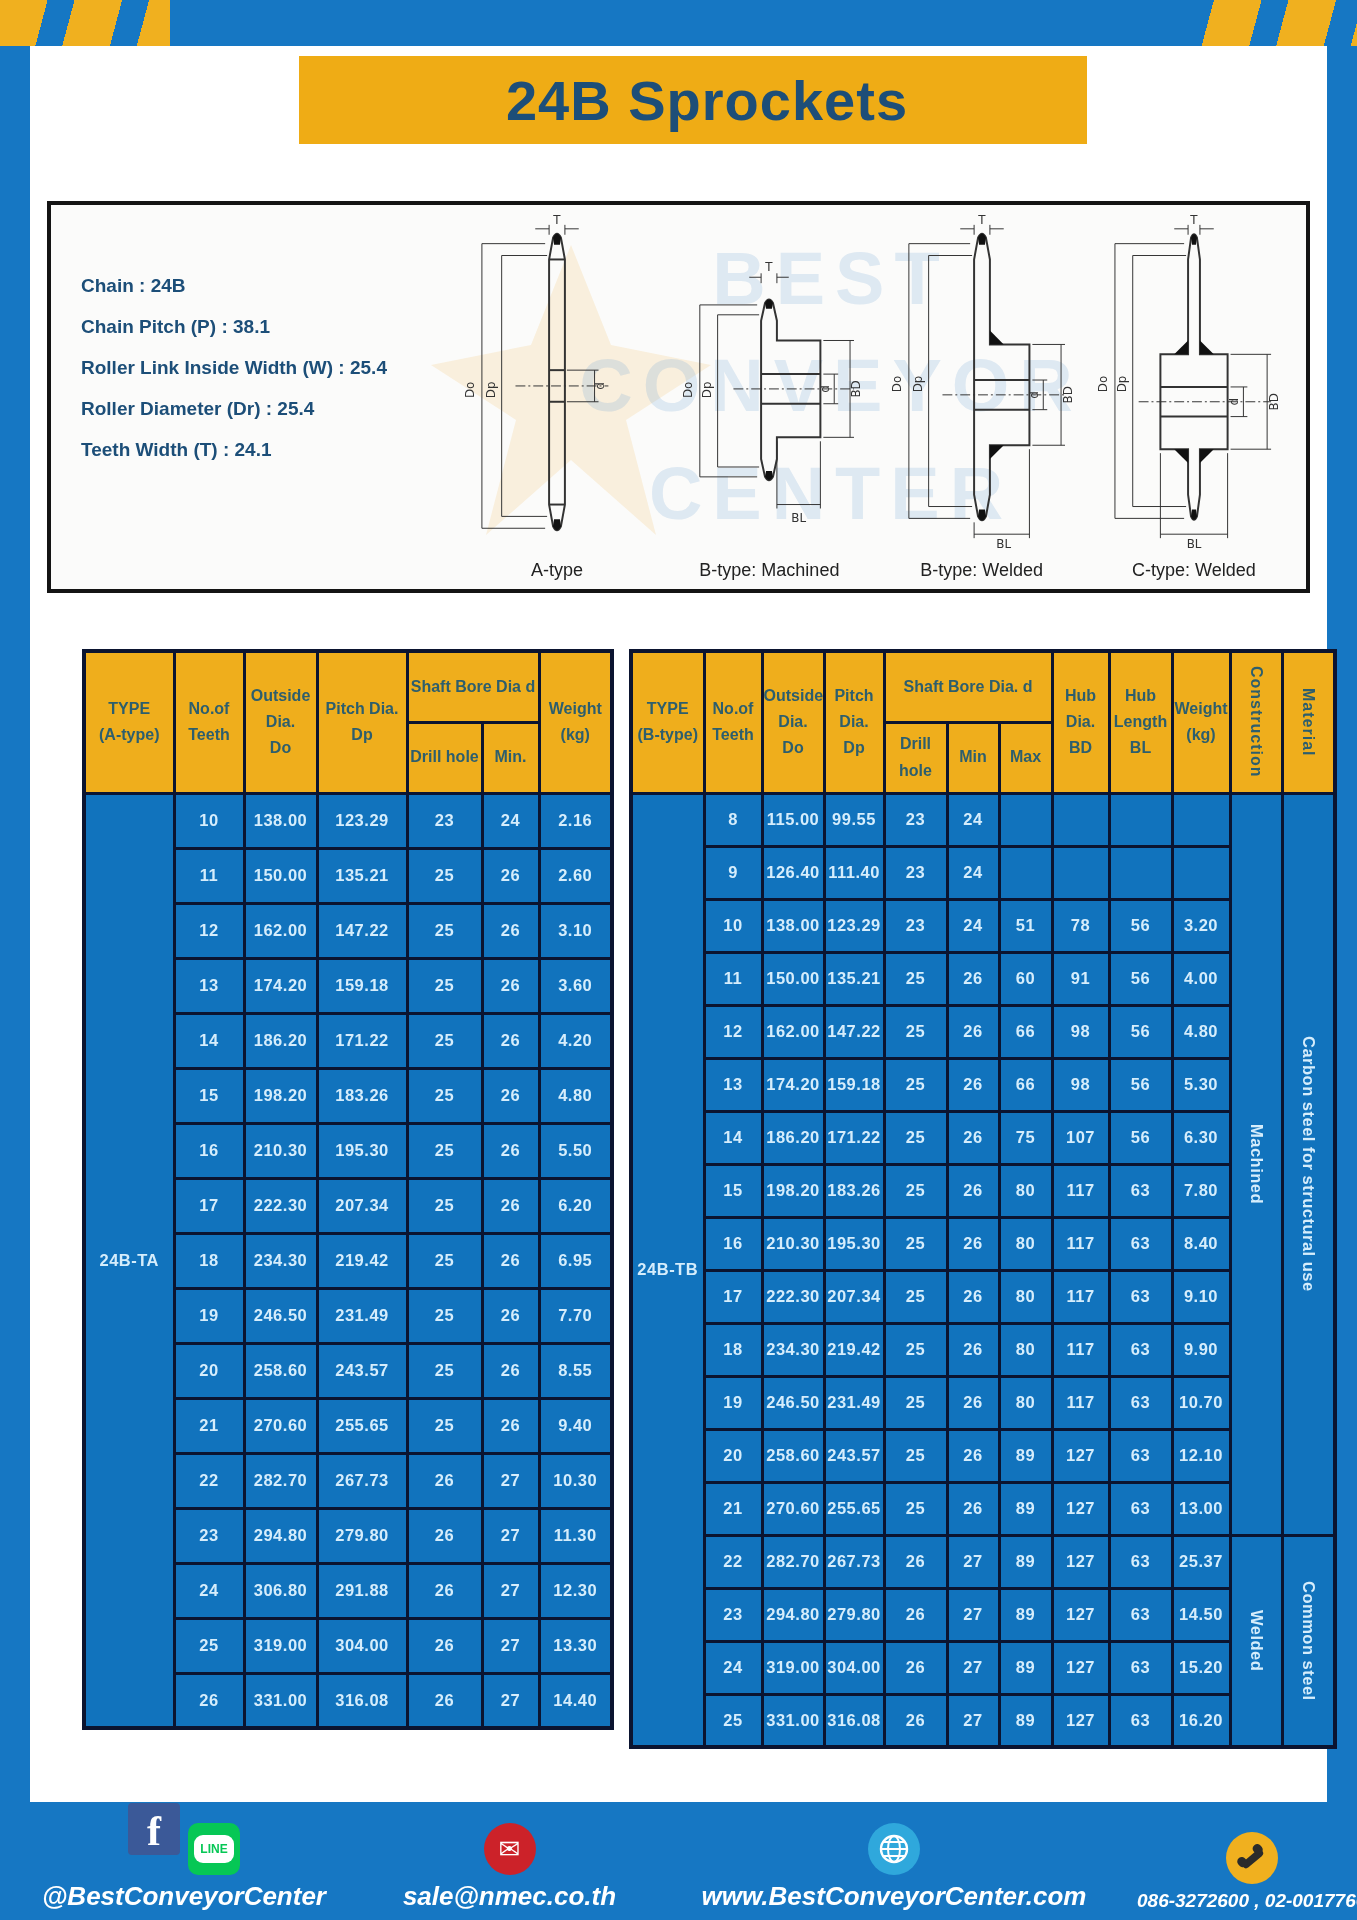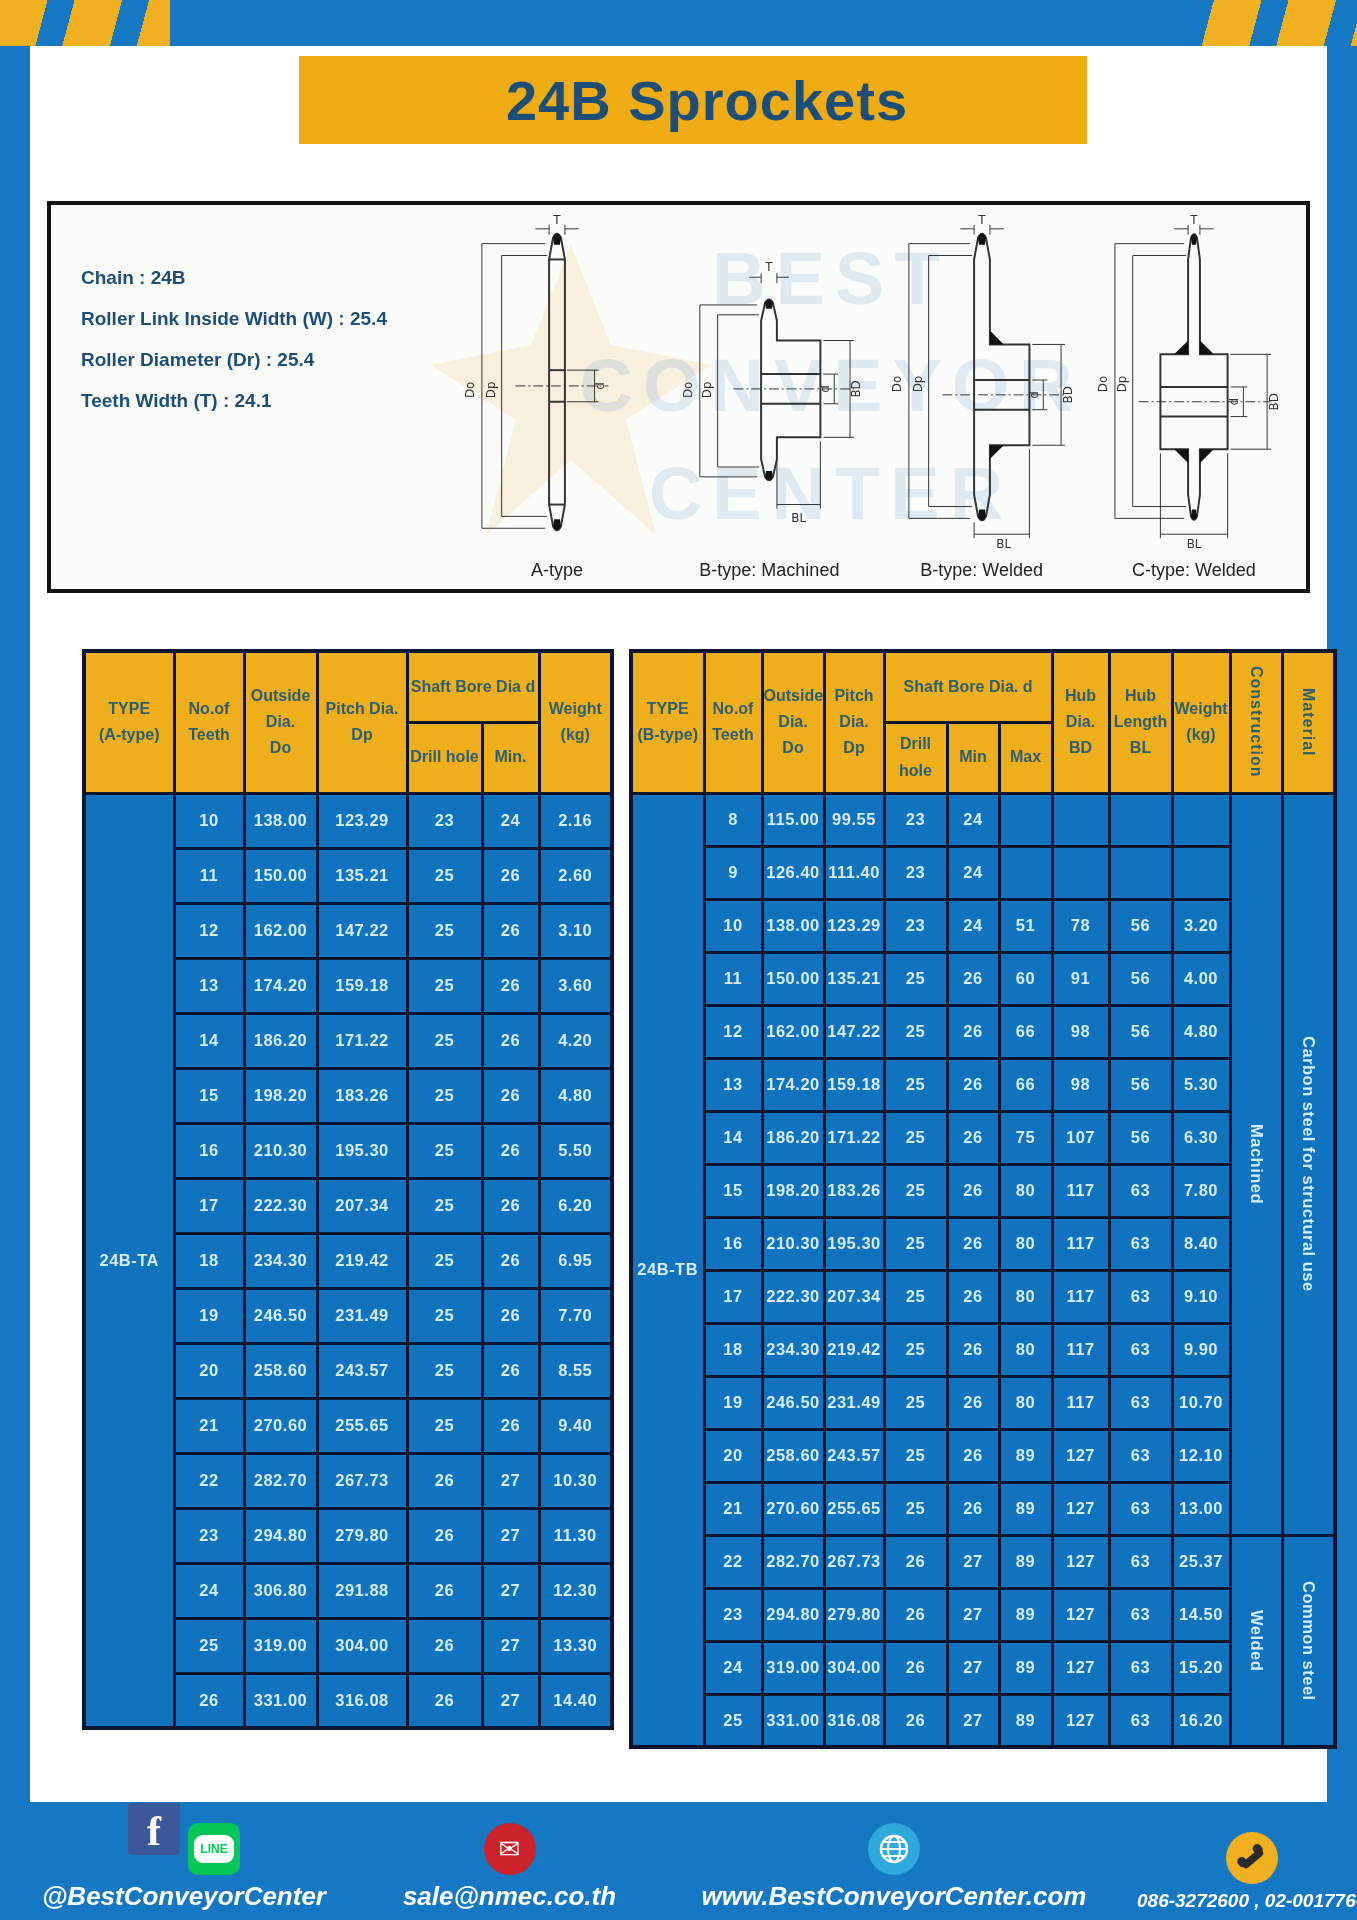--- a/index.html
+++ b/index.html
@@ -11,21 +11,21 @@
   .hz-right{right:0;width:170px;background:repeating-linear-gradient(105deg,#1677c3 0 26px,#f0b01f 26px 72px);}
   
   #sheet{position:absolute;left:30px;top:46px;width:1297px;height:1756px;background:#ffffff;}
   
   #banner{position:absolute;left:269px;top:10px;width:760px;height:88px;background:#efac15;
           display:flex;align-items:center;justify-content:center;padding-left:28px;}
   #banner .t{font-size:56px;font-weight:bold;color:#1d4e78;letter-spacing:1px;}
   
   #dbox{position:absolute;left:17px;top:155px;width:1255px;height:384px;background:#fbfbfa;
         border:4px solid #141414;}
-  #specs{position:absolute;left:30px;top:52px;width:430px;color:#1c4e78;font-weight:bold;
+  #specs{position:absolute;left:30px;top:60px;width:430px;color:#1c4e78;font-weight:bold;
          font-size:19px;line-height:41px;white-space:nowrap;}
   #wmark{position:absolute;left:410px;top:20px;width:740px;text-align:center;
          font-weight:bold;font-size:74px;letter-spacing:10px;line-height:1.45;
          color:rgba(120,170,215,0.22);pointer-events:none;}
   #wlogo{position:absolute;left:370px;top:30px;opacity:0.30;pointer-events:none;}
   #figs{position:absolute;left:400px;top:4px;right:6px;bottom:2px;display:flex;}
   .fig{flex:1;display:flex;flex-direction:column;align-items:center;justify-content:flex-end;}
   .fig svg{display:block;}
   .fig .cap{font-size:18px;color:#222;margin:10px 0 6px 0;}
   .drawing line,.drawing path.outline,.drawing polyline{stroke:#333;fill:none;}
@@ -85,20 +85,21 @@
         </svg>
       </div>
       <div id="wmark">
         <div>BEST</div>
         <div>CONVEYOR</div>
         <div>CENTER</div>
       </div>
 
       <div id="specs">
         <div>Chain  : 24B</div>
+        <div>Chain Pitch (P)  :  38.1</div>
         <div>Roller Link Inside Width (W)  :  25.4</div>
         <div>Roller Diameter (Dr)  : 25.4</div>
         <div>Teeth Width (T)  :  24.1</div>
       </div>
 
       <div id="figs">
 
         <div class="fig">
           <svg class="drawing" width="200" height="336" viewBox="0 0 200 340">
             <text x="100" y="10" text-anchor="middle">T</text>

